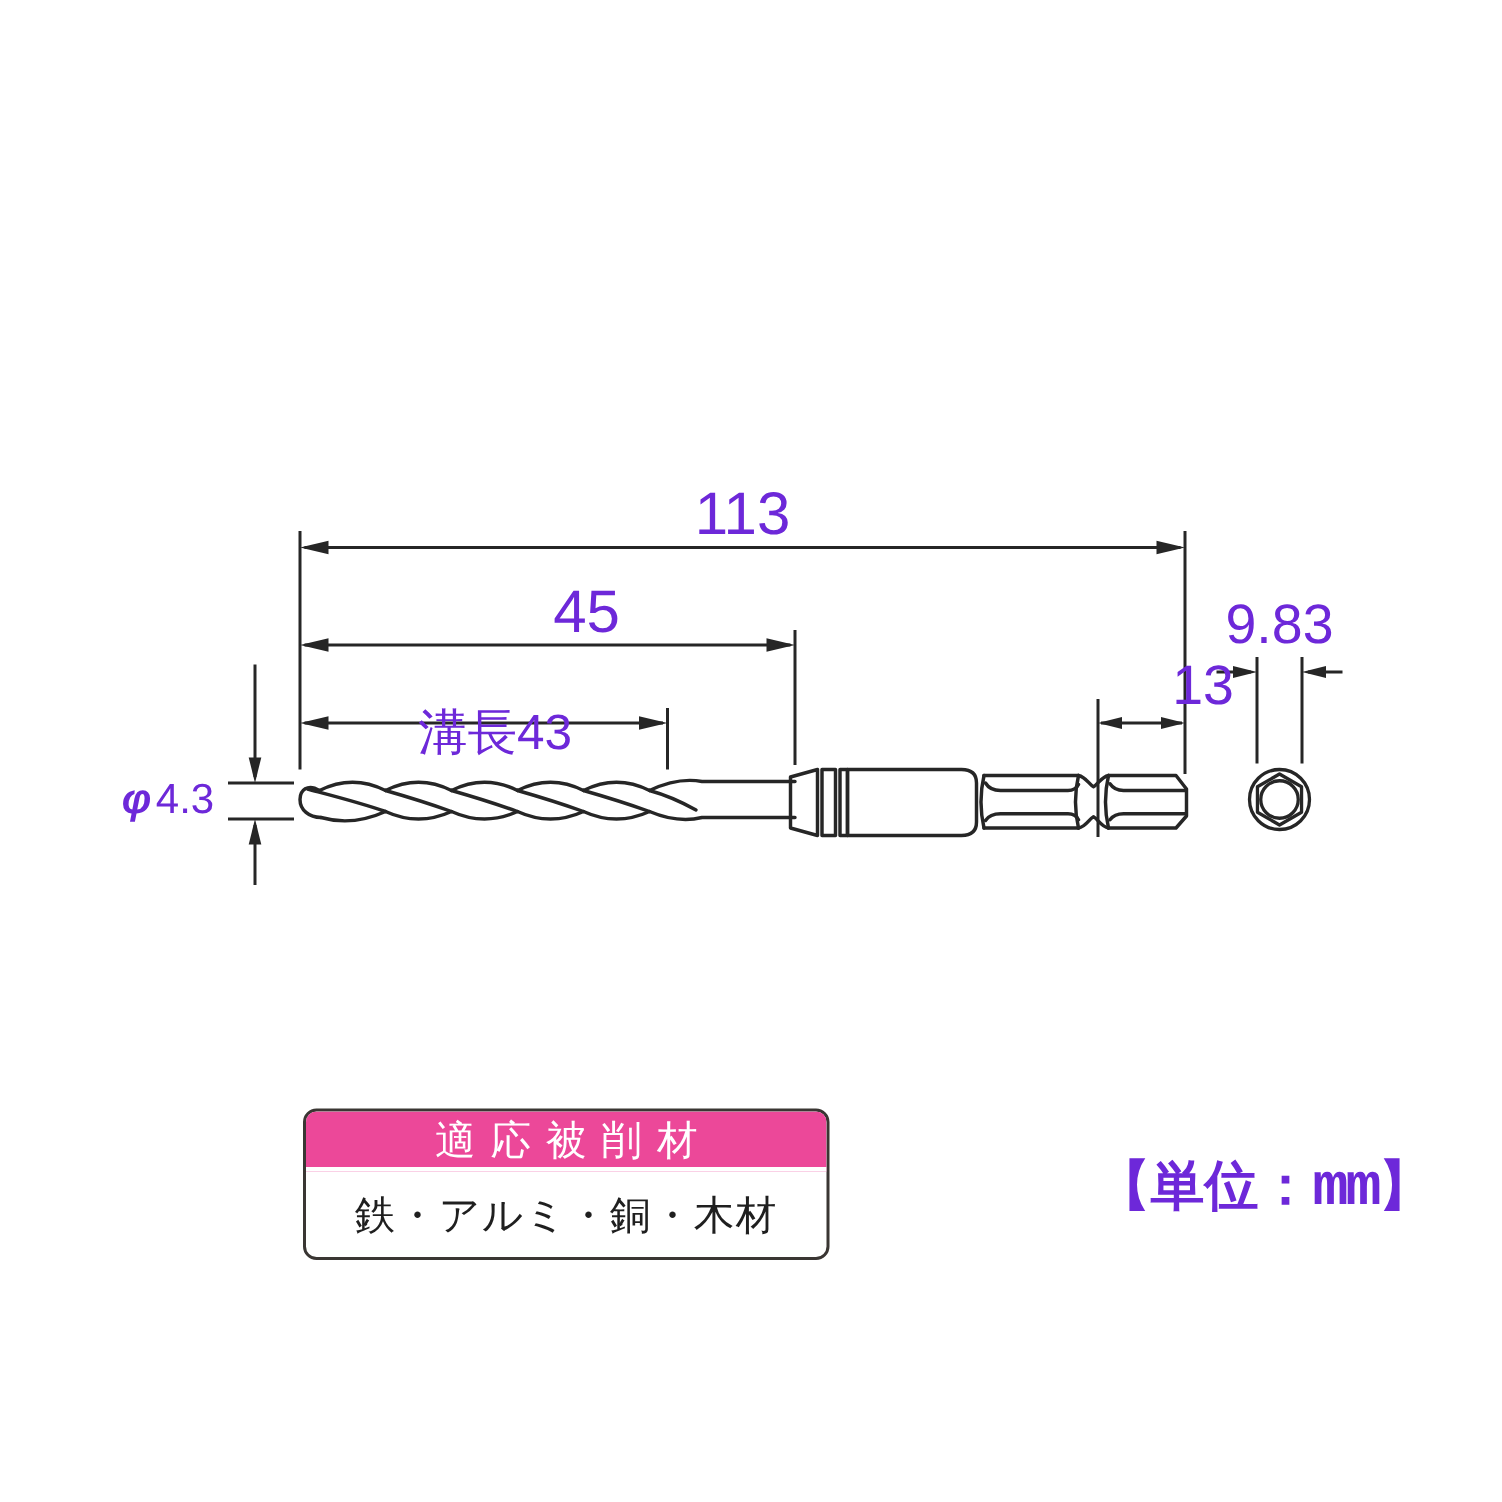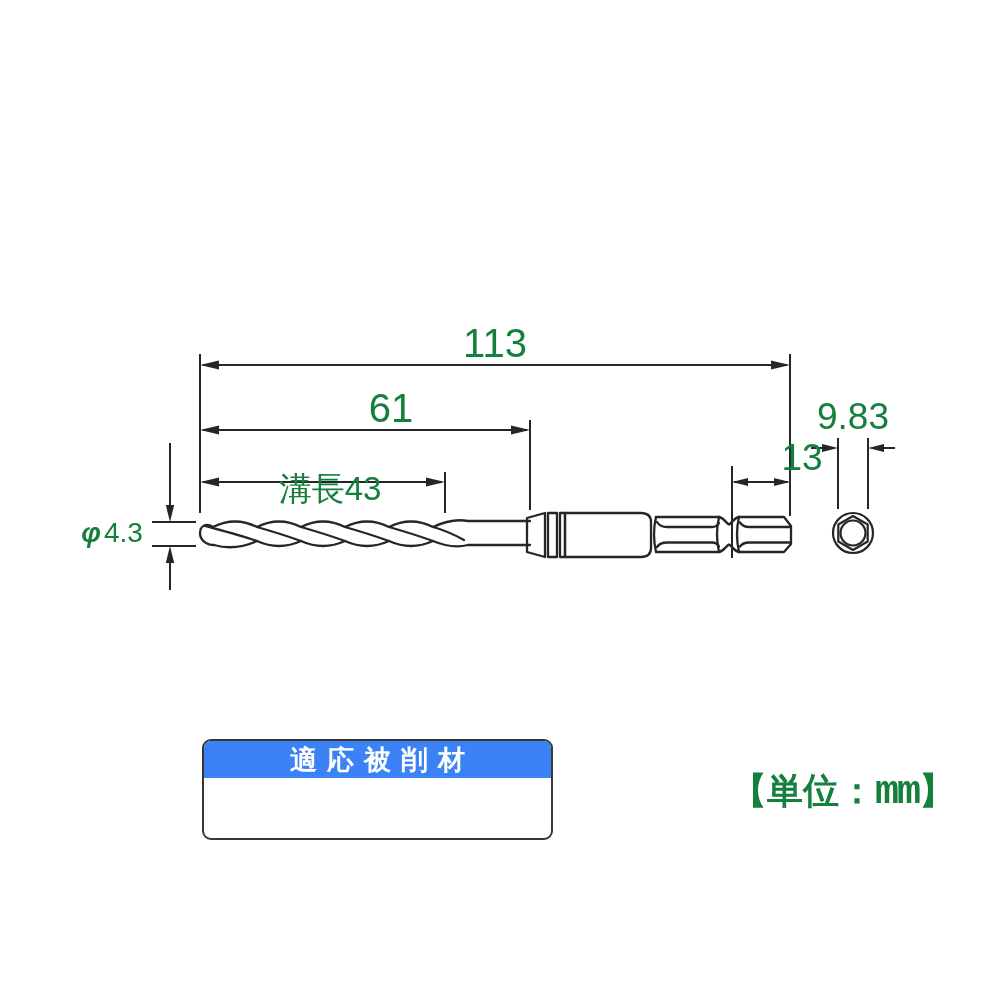--- a/index.html
+++ b/index.html
@@ -2,38 +2,38 @@
 <html><head>
 <meta charset="utf-8">
 <style>
   html,body{margin:0;padding:0;background:#ffffff;}
   .canvas{
     position:relative;width:1001px;height:1001px;background:#ffffff;overflow:hidden;
     font-family:"Liberation Sans","DejaVu Sans",sans-serif;color:#1f1f1f;
   }
   .drawing-svg{position:absolute;left:0;top:0;width:1001px;height:1001px;}
   .label{position:absolute;transform:translate(-50%,-50%);white-space:nowrap;
-         color:#15803d;line-height:1;letter-spacing:0;}
+         color:#6d28d9;line-height:1;letter-spacing:0;}
   .dim-num{font-size:40px;font-weight:400;}
   .dim-num-sm{font-size:37px;font-weight:400;}
   .dim-cjk{font-size:33px;font-weight:500;}
   .dia-label{font-size:28px;font-weight:500;}
   .dia-label .phi{font-style:italic;font-weight:600;margin-right:3px;}
   .unit-note{font-size:36px;font-weight:600;}
   .unit-note .unit-mm{font-family:"Liberation Mono","DejaVu Sans Mono",monospace;
                       font-weight:700;font-size:40px;letter-spacing:-2px;}
   .materials-table{
     position:absolute;left:202px;top:739px;width:351px;height:101px;
     border:2.5px solid #3a3633;border-radius:9px;background:#ffffff;
     box-sizing:border-box;overflow:hidden;
   }
   .materials-header{
-    height:37px;background:#3b82f6;color:#ffffff;
+    height:37px;background:#ec4899;color:#ffffff;
     display:flex;align-items:center;justify-content:center;
-    font-size:27px;font-weight:700;letter-spacing:10px;text-indent:10px;
+    font-size:27px;font-weight:400;letter-spacing:10px;text-indent:10px;
     border-bottom:3px solid #ffffff;
   }
   .materials-body{
     height:58px;display:flex;align-items:center;justify-content:center;
     font-size:27px;font-weight:500;color:#1f1f1f;letter-spacing:1px;
   }
 </style>
 </head>
 <body>
 
@@ -122,29 +122,30 @@
     </g>
 
     <g stroke="#262626" fill="none" stroke-width="2.2" stroke-linejoin="round">
       <circle cx="853" cy="533" r="20"></circle>
       <polygon points="853,516 867.7,524.5 867.7,541.5 853,550 838.3,541.5 838.3,524.5"></polygon>
       <circle cx="853" cy="533" r="12.5"></circle>
     </g>
   </svg>
 
   <div class="label dim-num" style="left:495px;top:343px;">113</div>
-  <div class="label dim-num" style="left:391px;top:408px;">61</div>
+  <div class="label dim-num" style="left:391px;top:408px;">45</div>
   <div class="label dim-cjk" style="left:330px;top:488px;text-align:right;">溝長43</div>
   <div class="label dim-num-sm" style="left:762px;top:457px;margin-left:40px;">13</div>
   <div class="label dim-num-sm" style="left:853px;top:416px;">9.83</div>
   <div class="label dia-label" style="left:112px;top:533px;">
     <span class="phi">φ</span><span>4.3</span>
   </div>
 
   <div class="materials-table">
     <div class="materials-header">適応被削材</div>
+    <div class="materials-body">鉄・アルミ・銅・木材</div>
   </div>
 
   <div class="label unit-note" style="left:843px;top:793px;">
     <span>【単位：</span><span class="unit-mm">mm</span><span>】</span>
   </div>
 
 </div>
 
 </body></html>

